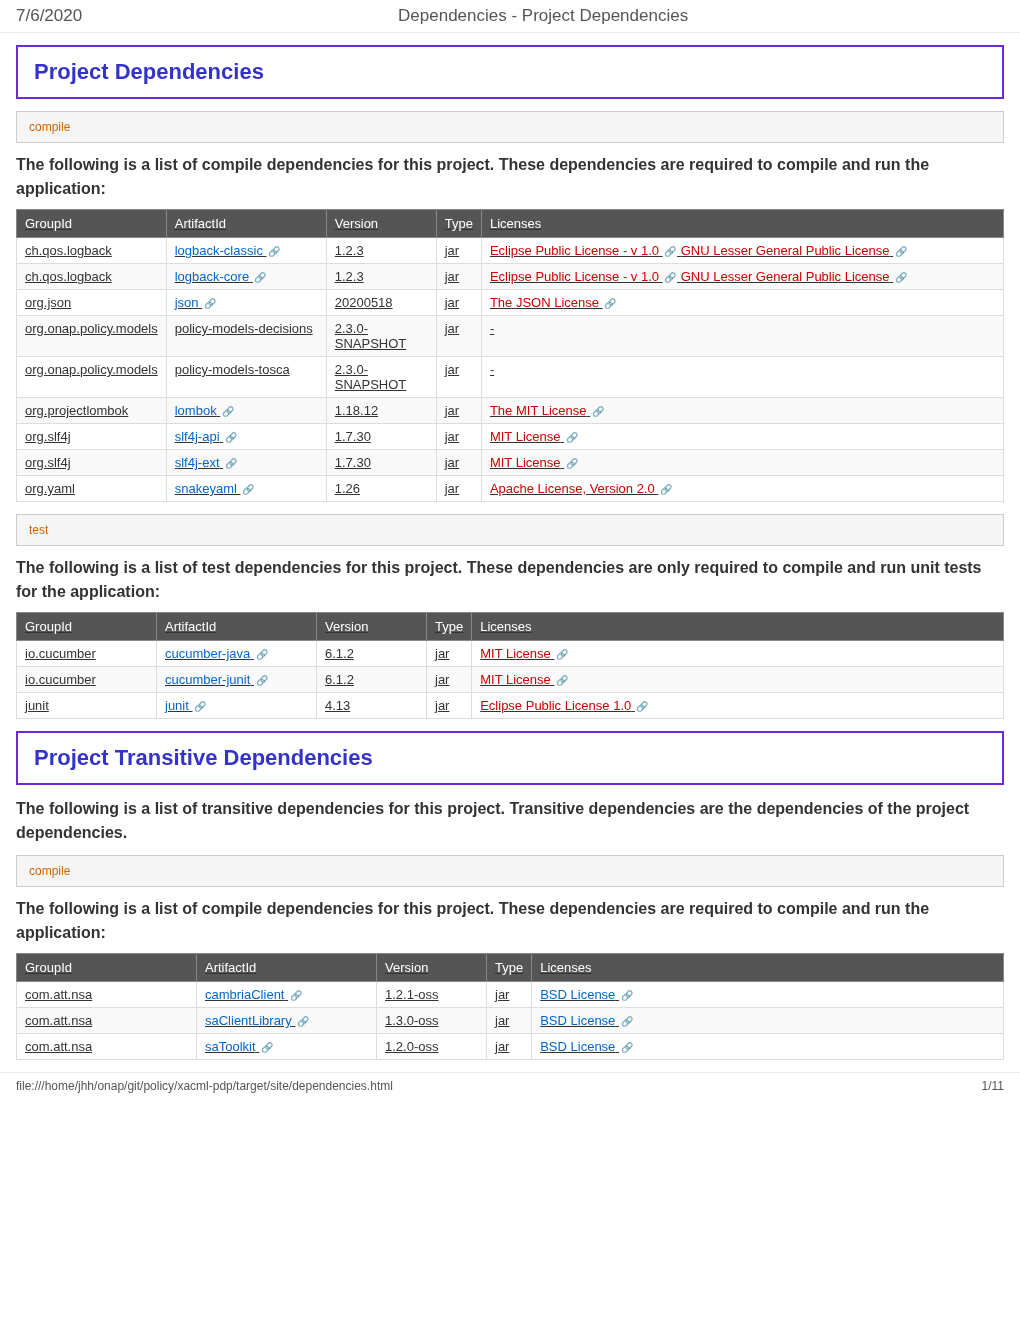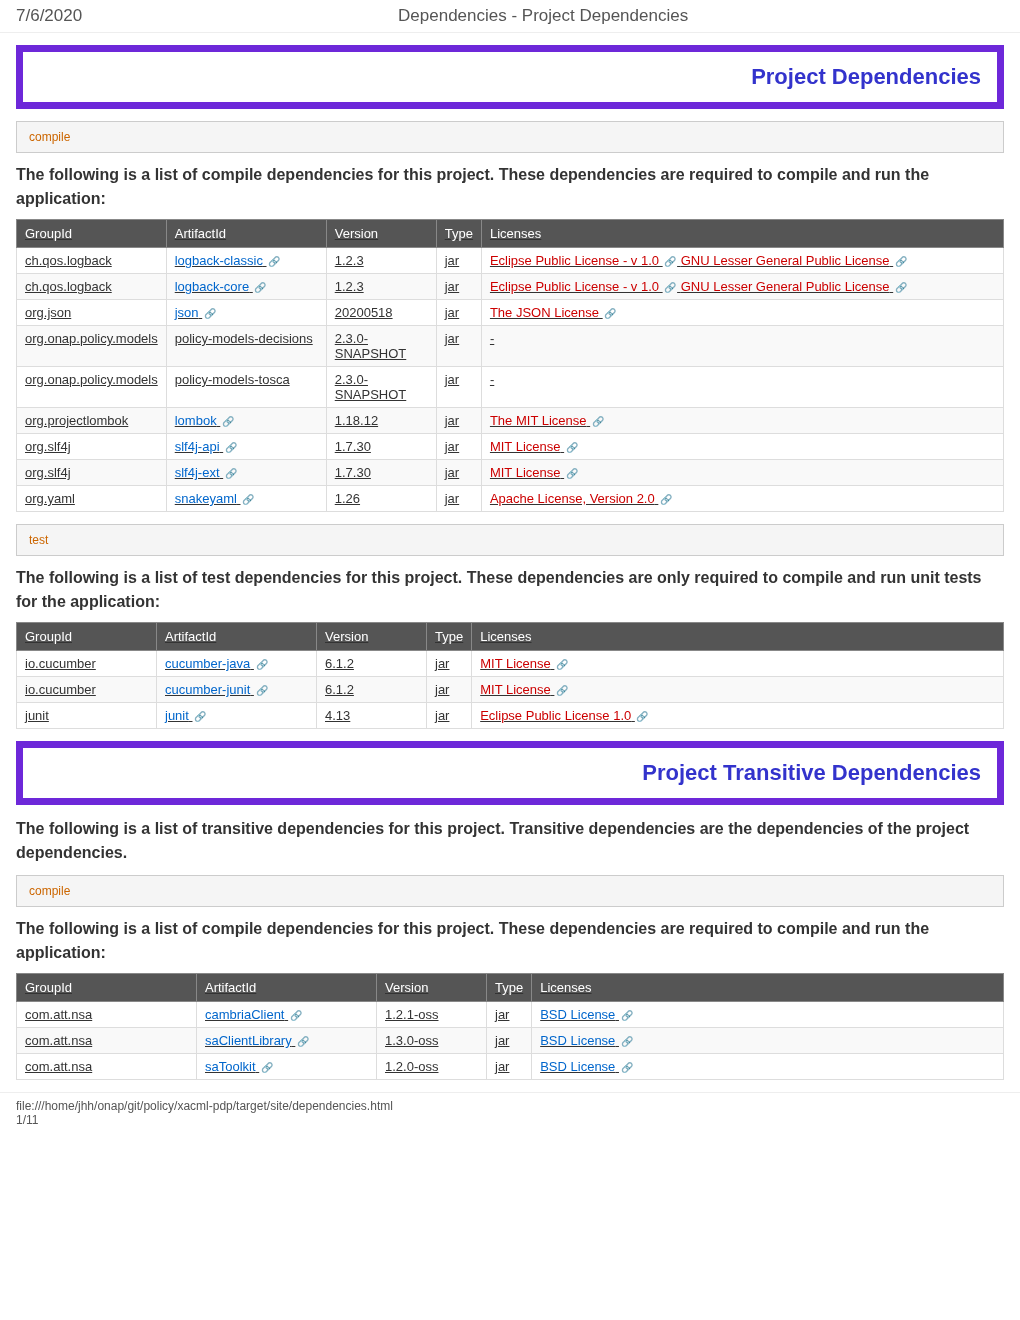--- a/index.html
+++ b/index.html
@@ -12,24 +12,23 @@
     }
     .top-bar {
       display: flex;
       justify-content: space-between;
       padding: 6px 16px;
       font-size: 17px;
       color: #555;
       border-bottom: 1px solid #eee;
     }
     .section-box {
-      border: 7px solid #6d28d9;
+      border: 2px solid #6d28d9;
       margin: 12px 16px;
       padding: 12px 16px;
-      text-align: right;
     }
     .section-box h1 {
       font-size: 22px;
       color: #3333cc;
       font-weight: bold;
     }
     .subsection-box {
       border: 1px solid #ccc;
       margin: 10px 16px;
       padding: 0;
@@ -93,21 +92,20 @@
       font-size: 13px;
     }
     .bottom-bar {
       padding: 6px 16px;
       font-size: 12px;
       color: #555;
       display: flex;
       justify-content: space-between;
       border-top: 1px solid #eee;
       margin-top: 8px;
-      flex-direction: column;
     }
     .col-groupid { width: 140px; }
     .col-artifactid { width: 160px; }
     .col-version { width: 110px; }
     .col-type { width: 45px; }
 
     
     .col-groupid2 { width: 180px; }
     .col-artifactid2 { width: 180px; }
     .col-version2 { width: 110px; }

